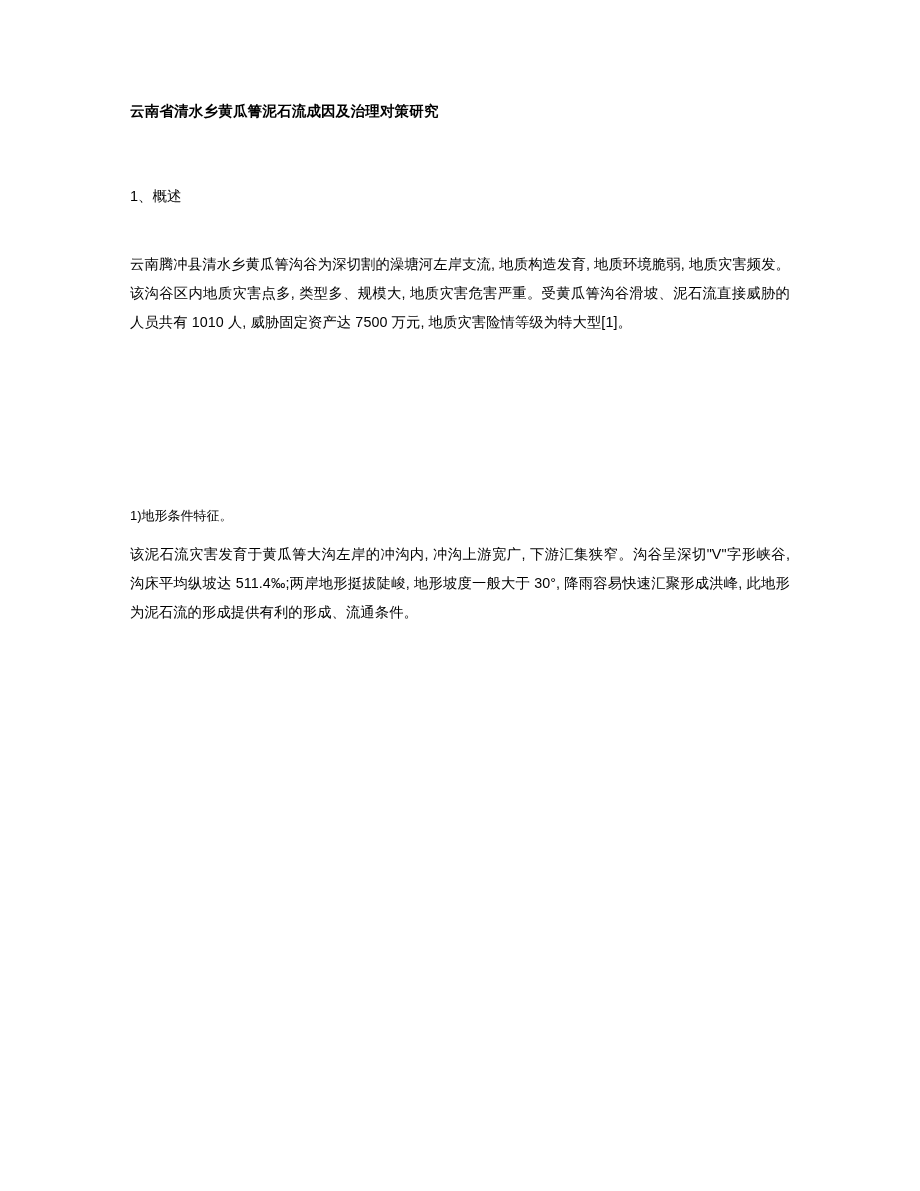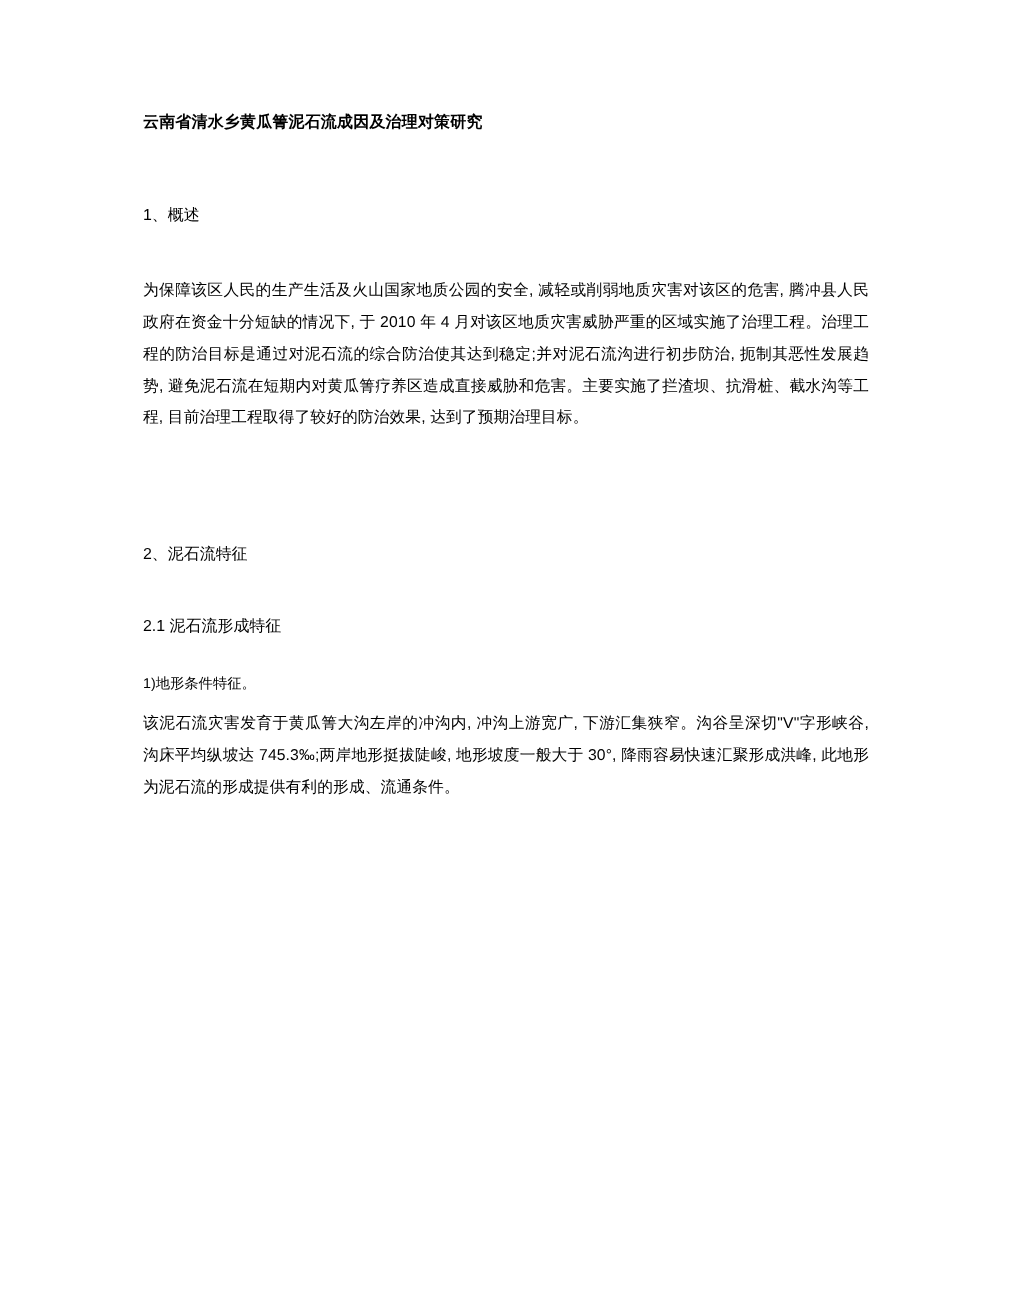--- a/index.html
+++ b/index.html
@@ -73,29 +73,27 @@
   <div class="content">
 
     <div class="doc-title">云南省清水乡黄瓜箐泥石流成因及治理对策研究</div>
 
     <div class="spacer-lg"></div>
 
     <div class="heading">1、概述</div>
 
     <div class="spacer-md"></div>
 
-    <p class="para">为保障该区人民的生产生活及火山国家地质公园的安全, 减轻或削弱地质灾害对该区的危害, 腾冲县人民政府在资金十分短缺的情况下, 于 2010 年 4 月对该区地质灾害威胁严重的区域实施了治理工程。治理工程的防治目标是通过对泥石流的综合防治使其达到稳定;并对泥石流沟进行初步防治, 扼制其恶性发展趋势, 避免泥石流在短期内对黄瓜箐疗养区造成直接威胁和危害。主要实施了拦渣坝、抗滑桩、截水沟等工程, 目前治理工程取得了较好的防治效果, 达到了预期治理目标。</p>
+    <p class="para">云南腾冲县清水乡黄瓜箐沟谷为深切割的澡塘河左岸支流, 地质构造发育, 地质环境脆弱, 地质灾害频发。该沟谷区内地质灾害点多, 类型多、规模大, 地质灾害危害严重。受黄瓜箐沟谷滑坡、泥石流直接威胁的人员共有 1010 人, 威胁固定资产达 7500 万元, 地质灾害险情等级为特大型[1]。</p>
 
     <div class="spacer-xl"></div>
 
-    <div class="heading">2、泥石流特征</div>
 
     <div class="spacer-md"></div>
 
-    <div class="subheading">2.1 泥石流形成特征</div>
 
     <div class="spacer-sm"></div>
 
     <p class="line-item">1)地形条件特征。</p>
-    <p class="para">该泥石流灾害发育于黄瓜箐大沟左岸的冲沟内, 冲沟上游宽广, 下游汇集狭窄。沟谷呈深切"V"字形峡谷, 沟床平均纵坡达 745.3‰;两岸地形挺拔陡峻, 地形坡度一般大于 30°, 降雨容易快速汇聚形成洪峰, 此地形为泥石流的形成提供有利的形成、流通条件。</p>
+    <p class="para">该泥石流灾害发育于黄瓜箐大沟左岸的冲沟内, 冲沟上游宽广, 下游汇集狭窄。沟谷呈深切"V"字形峡谷, 沟床平均纵坡达 511.4‰;两岸地形挺拔陡峻, 地形坡度一般大于 30°, 降雨容易快速汇聚形成洪峰, 此地形为泥石流的形成提供有利的形成、流通条件。</p>
 
   </div>
 </div>
 
 </body></html>

